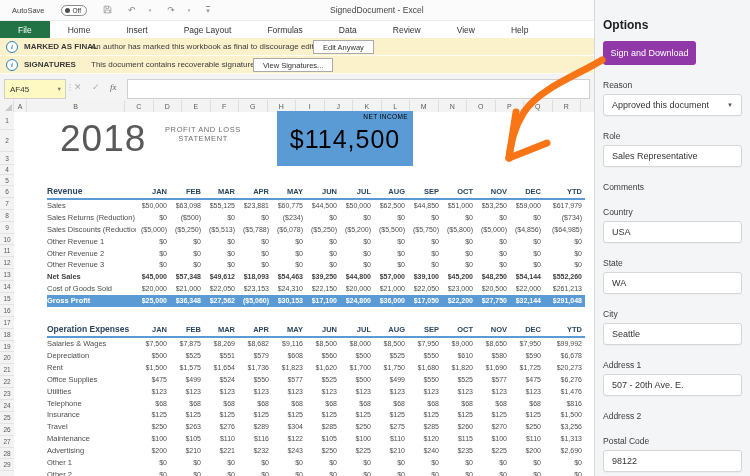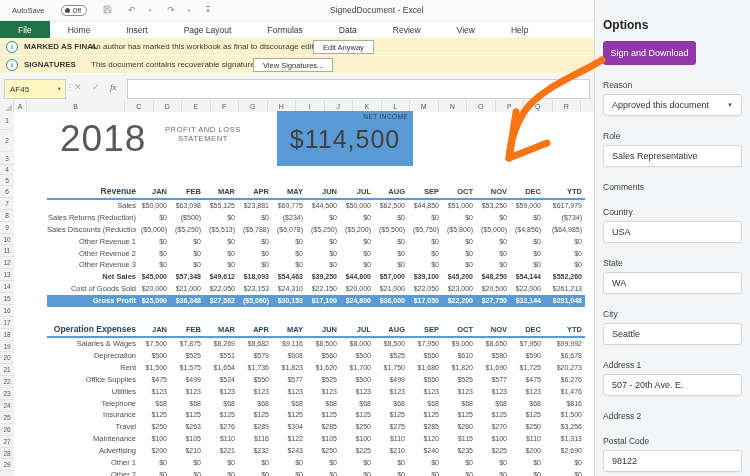--- a/index.html
+++ b/index.html
@@ -63,30 +63,30 @@
   .rh{border-bottom:1px solid #e3e3e3;font-size:6.5px;color:#5a5a5a;display:flex;align-items:center;
       justify-content:center;box-sizing:border-box}
 
   .sheet{position:absolute;left:14px;top:112px;right:0;bottom:0;background:#fff}
 
   
   .year{position:absolute;left:46px;top:6px;font-size:37px;font-weight:300;color:#595959;letter-spacing:1px}
   .stmt{position:absolute;left:128px;top:13px;width:122px;text-align:center;color:#6e6e6e}
   .stmt .l1{font-size:7.5px;letter-spacing:.6px}
   .stmt .l2{font-size:12.5px;margin-top:1px;color:#5f5f5f}
-  .netbox{position:absolute;left:263px;top:-1px;width:136px;height:55px;background:#5b9bd5;color:#404040}
+  .netbox{position:absolute;left:263px;top:-1px;width:136px;height:55px;background:#5b9bd5;color:#000000}
   .netbox .nlab{position:absolute;right:5px;top:2px;font-size:6.5px;letter-spacing:.4px}
   .netbox .nval{position:absolute;left:0;right:0;top:14px;text-align:center;font-size:25px;
                 font-weight:300;letter-spacing:1px}
 
   
   table.pnl{position:absolute;left:33px;top:74px;border-collapse:collapse;table-layout:fixed;width:538px}
   table.pnl td{padding:0 3px 0 0;font-size:7px;color:#4d4d4d;text-align:right;white-space:nowrap;
                overflow:hidden;height:11.9px;line-height:11.9px}
-  table.pnl td.lbl{text-align:right;padding:0 0 0 0;font-size:7.5px}
+  table.pnl td.lbl{text-align:left;padding:0 0 0 0;font-size:7.5px}
   table.pnl tr.hdr td{font-weight:bold;color:#2a4660;font-size:7.5px;border-bottom:2px solid #5b9bd5}
   table.pnl tr.hdr td.lbl{font-size:8.5px}
   table.pnl tr.hdr{height:12px}
   table.pnl tr.bold td{font-weight:bold;color:#404040}
   table.pnl tr.highlight td{background:#5b9bd5;color:#fff;font-weight:bold}
   table.pnl tr.spacer td{border:none;background:transparent;height:17px}
 
   
   .panel{position:absolute;left:594px;top:0;width:156px;height:476px;background:#f4f5f6;
          border-left:1px solid #d8d8d8;box-sizing:border-box;padding:0 8px}

